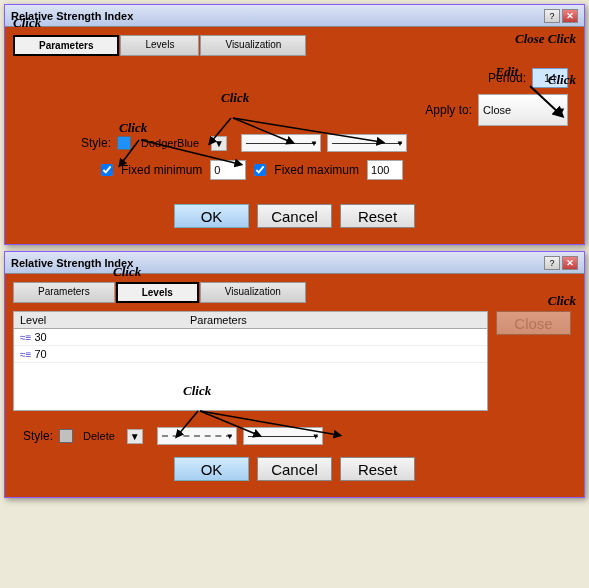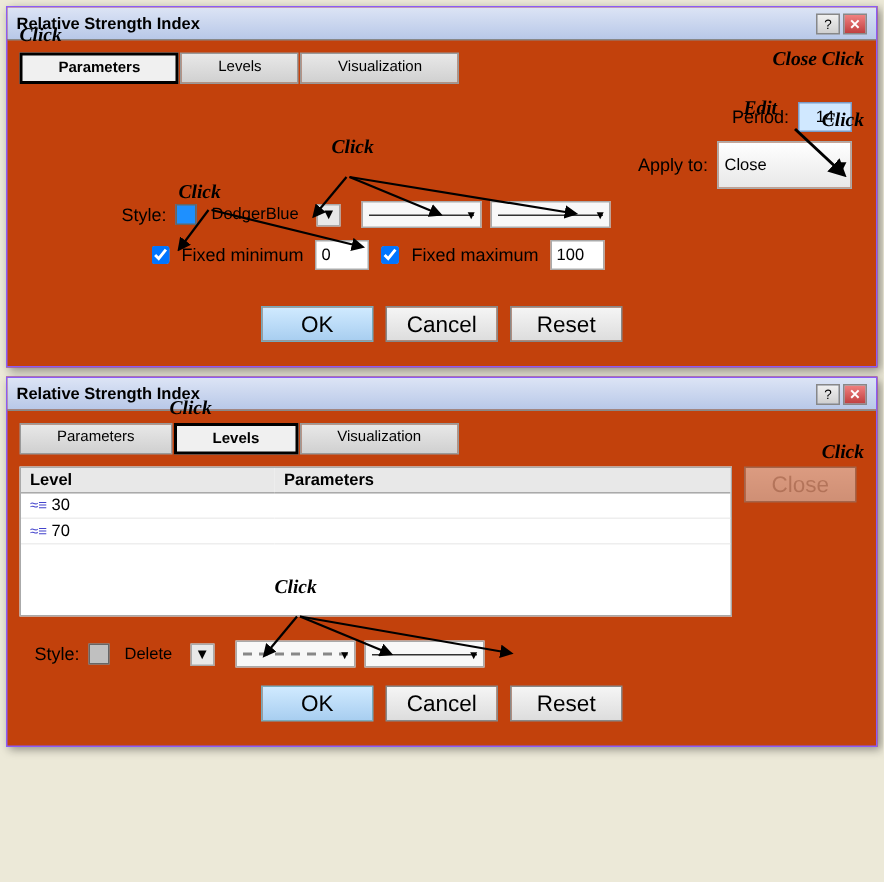--- a/index.html
+++ b/index.html
@@ -200,21 +200,21 @@
       width: 100%;
       border-collapse: collapse;
       font-size: 11px;
     }
 
     .levels-table th {
       background: #e8e8e8;
       border-bottom: 1px solid #aaa;
       padding: 2px 6px;
       text-align: left;
-      font-weight: bold;
+      font-weight: normal;
     }
 
     .levels-table td {
       padding: 2px 6px;
       border-bottom: 1px solid #eee;
     }
 
     .level-icon {
       color: #4444cc;
       font-size: 10px;

